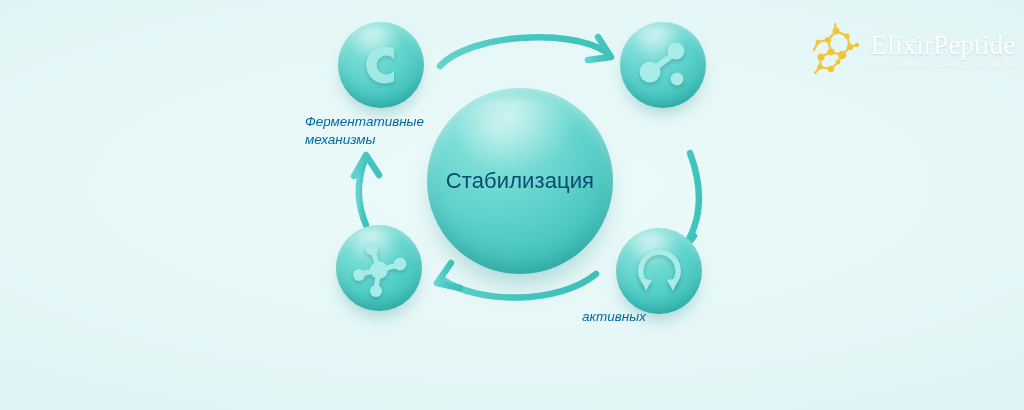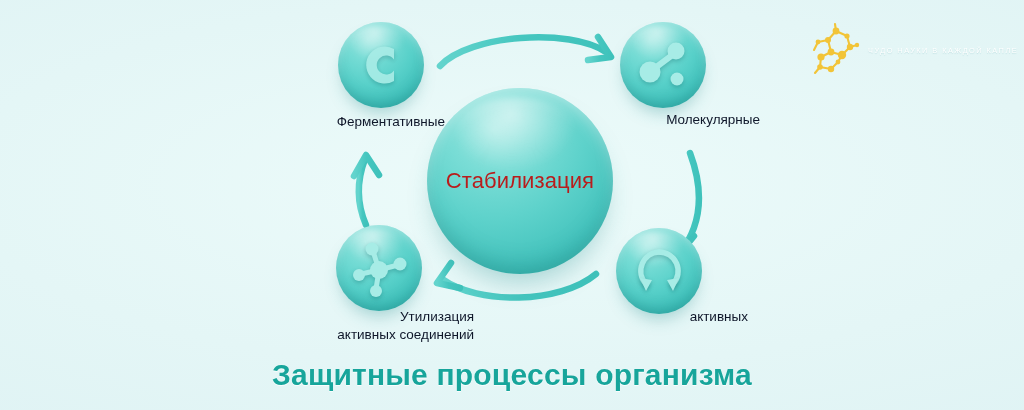--- a/index.html
+++ b/index.html
@@ -35,21 +35,21 @@
                 inset 0 10px 18px -6px rgba(255,255,255,.55);
   }
   .center-node .gloss {
     position:absolute; left:15%; top:5%; width:66%; height:40%; border-radius:50%;
     background: radial-gradient(ellipse at 46% 22%, rgba(255,255,255,.58) 0%, rgba(255,255,255,.20) 45%, rgba(255,255,255,0) 72%);
     filter: blur(3px);
   }
   .center-label {
     position:absolute; inset:0; display:flex; flex-direction:column;
     align-items:center; justify-content:center;
-    font-size:22px; font-weight:400; color:#b91c1c; line-height:1.26; text-align:center;
+    font-size:22px; font-weight:400; color:#0c4a6e; line-height:1.26; text-align:center;
     letter-spacing:.1px;
   }
 
   
   .node { position:absolute; width:86px; height:86px; }
   .node .ball {
     position:absolute; inset:0; border-radius:50%;
     background: radial-gradient(circle at 34% 20%, #97e6e0 0%, #79ddd6 20%, #57d0c9 52%, #3fc0ba 78%, #2fb0aa 100%);
     box-shadow: 0 10px 16px -5px rgba(40,140,140,.34),
                 inset 0 -8px 14px -5px rgba(20,120,118,.42),
@@ -61,22 +61,22 @@
     filter: blur(2px);
   }
   .node svg { position:absolute; inset:0; width:100%; height:100%; }
 
   #node-tl { left:338px; top:22px; }
   #node-tr { left:620px; top:22px; }
   #node-br { left:616px; top:228px; }
   #node-bl { left:336px; top:225px; }
 
   
-  .lbl { position:absolute; font-size:13.5px; color:#0f172a; line-height:1.35; text-align:right;
-         white-space:nowrap; }
+  .lbl { position:absolute; font-size:13.5px; color:#0369a1; line-height:1.35; text-align:left;
+         white-space:nowrap;font-style:italic; }
   #lbl-tl { left:305px; top:113px; width:140px; }
   #lbl-tr { left:612px; top:111px; width:148px; }
   #lbl-br { left:582px; top:308px; width:166px; }
   #lbl-bl { left:282px; top:308px; width:192px; }
 
   
   .arrows { position:absolute; inset:0; width:1024px; height:410px; }
 
   
   .headline {
@@ -179,36 +179,31 @@
         <circle cx="36" cy="24" r="6.5" fill="#a7ece6"></circle>
         <circle cx="64" cy="39" r="6.5" fill="#a7ece6"></circle>
         <circle cx="23" cy="50" r="6" fill="#a7ece6"></circle>
         <circle cx="40" cy="66" r="6" fill="#a7ece6"></circle>
       </g>
     </svg>
   </div>
 
   <div class="lbl" id="lbl-tl">
     <div>Ферментативные</div>
+    <div>механизмы</div>
   </div>
 
   <div class="lbl" id="lbl-tr">
-    <div>Молекулярные</div>
   </div>
 
   <div class="lbl" id="lbl-br">
     <div>активных</div>
   </div>
 
-  <div class="lbl" id="lbl-bl">
-    <div>Утилизация</div>
-    <div>активных соединений</div>
-  </div>
-
-  <div class="headline">Защитные процессы организма</div>
+
 
   <div class="logo">
     <svg class="logo-mark" viewBox="0 0 56 56">
       <g stroke="#f2c437" stroke-width="2.1" fill="none" stroke-linecap="round">
         <line x1="30" y1="10" x2="41" y2="15"></line>
         <line x1="41" y1="15" x2="44" y2="26"></line>
         <line x1="44" y1="26" x2="36" y2="34"></line>
         <line x1="36" y1="34" x2="25" y2="31"></line>
         <line x1="25" y1="31" x2="22" y2="19"></line>
         <line x1="22" y1="19" x2="30" y2="10"></line>
@@ -232,17 +227,18 @@
         <circle cx="22" cy="19" r="3.0"></circle>
         <circle cx="15" cy="36" r="3.6"></circle>
         <circle cx="14" cy="46" r="2.8"></circle>
         <circle cx="25" cy="48" r="3.2"></circle>
         <circle cx="32" cy="41" r="2.4"></circle>
         <circle cx="12" cy="21" r="2.4"></circle>
         <circle cx="51" cy="24" r="2.2"></circle>
       </g>
     </svg>
     <div class="logo-text">
+      <div class="logo-name">ElixirPeptide</div>
       <div class="logo-tag">ЧУДО НАУКИ В КАЖДОЙ КАПЛЕ</div>
     </div>
   </div>
 
 </div>
 
 </body></html>

